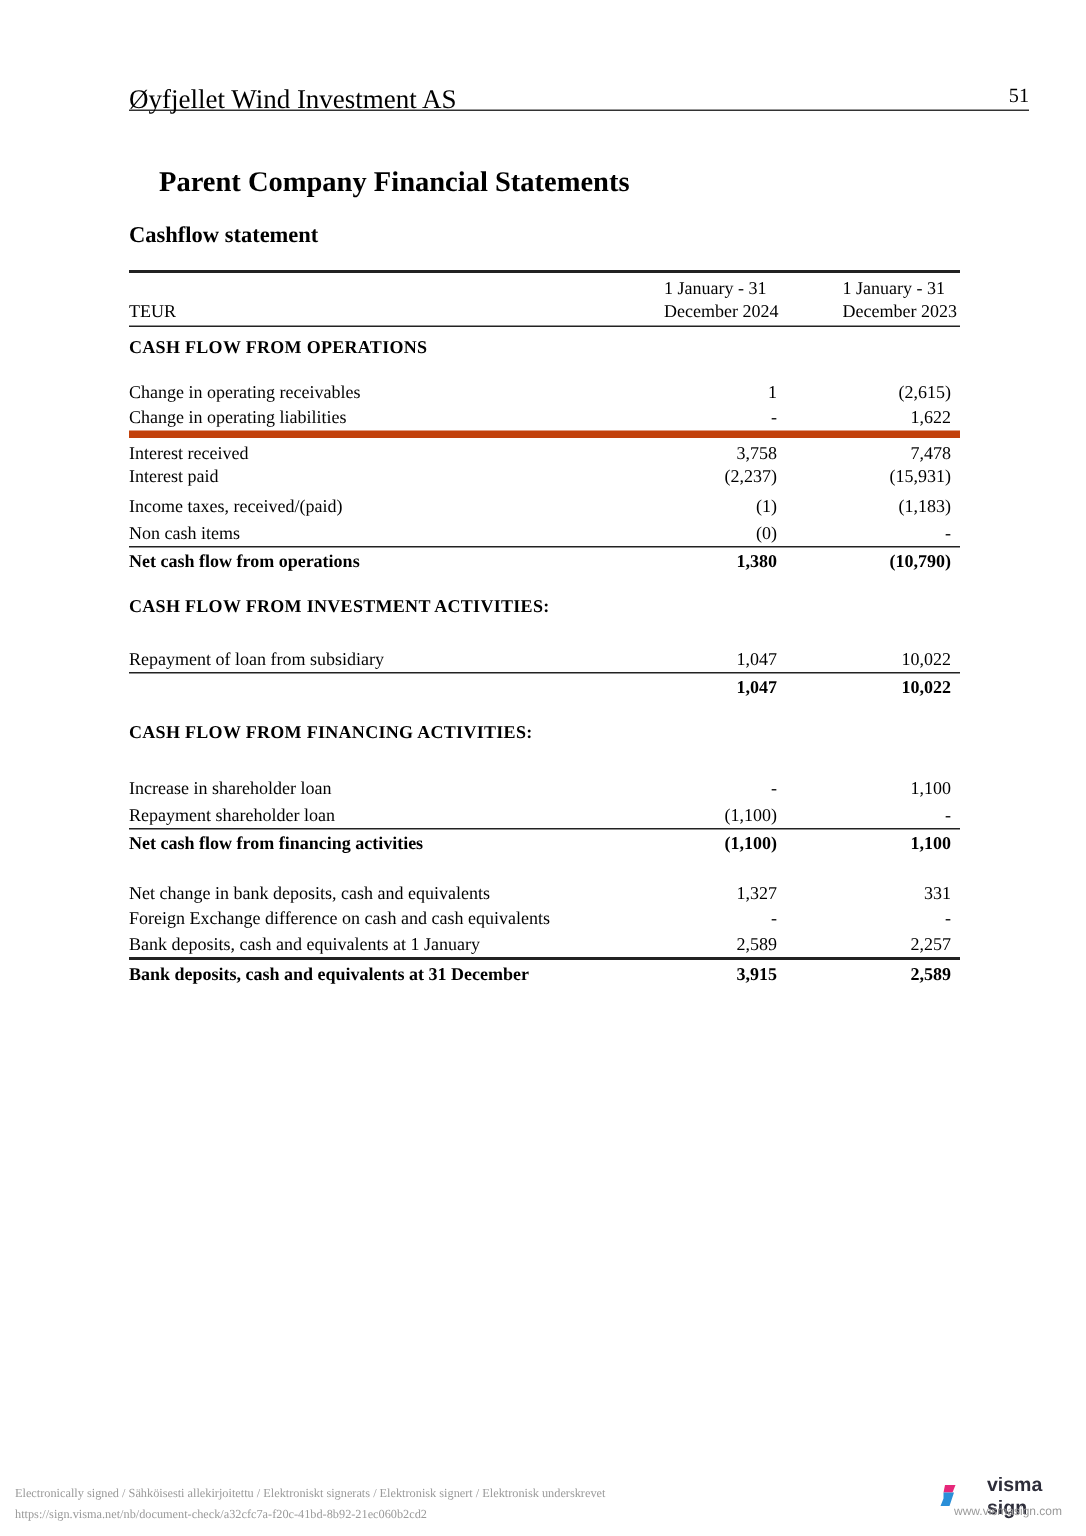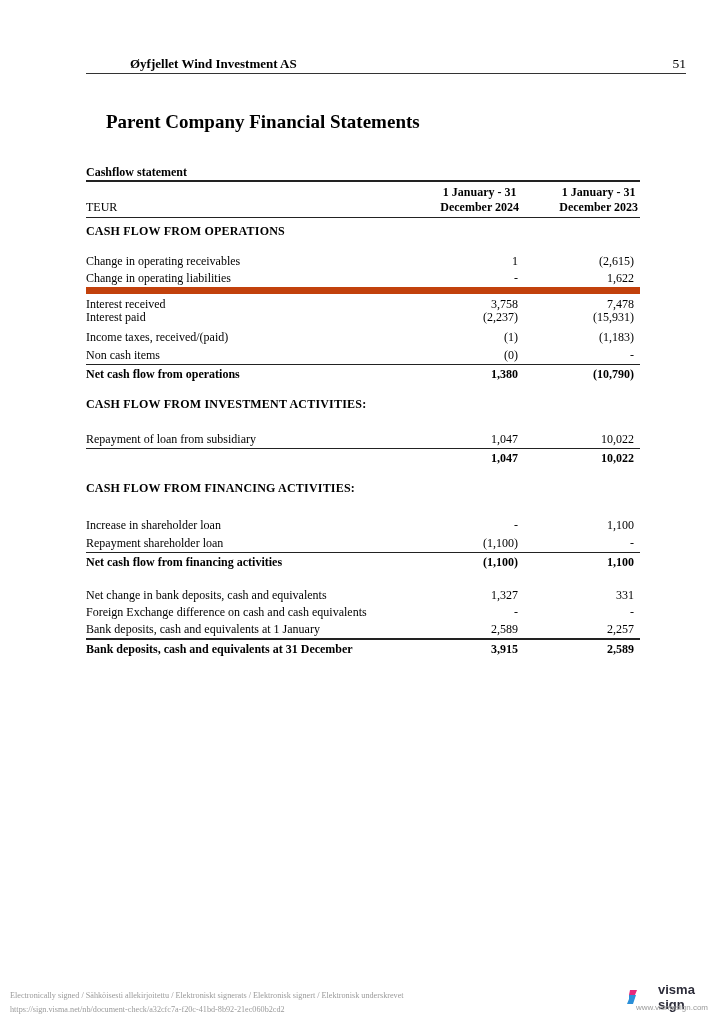--- a/index.html
+++ b/index.html
@@ -4,55 +4,55 @@
   <style>
     * { margin: 0; padding: 0; box-sizing: border-box; }
     html, body { width: 724px; height: 1024px; background: #ffffff; overflow: hidden; }
     body { position: relative; font-family: "Liberation Serif", "DejaVu Serif", serif; color: #000; }
 
     .page-header {
       position: absolute; left: 86px; top: 56px; width: 600px; height: 18px;
       border-bottom: 1.5px solid #333;
     }
     .company-name {
-      position: absolute; left: 0; top: 0; font-weight: bold; font-size: 13px; margin-left: 44px;
+      position: absolute; left: 0; top: 0; font-weight: normal; font-size: 18px;
     }
     .page-number {
       position: absolute; right: 0; top: 0; font-size: 13.5px;
     }
 
     .doc-title {
       position: absolute; left: 86px; top: 111px; font-weight: bold; font-size: 19px; margin-left: 20px;
     }
     .doc-subtitle {
-      position: absolute; left: 86px; top: 165px; font-weight: bold; font-size: 12px;
+      position: absolute; left: 86px; top: 149px; font-weight: bold; font-size: 15px;
     }
 
     .statement {
       position: absolute; left: 86px; top: 180px; width: 554px;
       border-top: 2px solid #222;
       font-size: 12px;
     }
     .hdr-row {
       position: relative; height: 36px; border-bottom: 1.2px solid #222;
     }
     .hdr-unit { position: absolute; left: 0; bottom: 2px; font-size: 12px; }
     .hdr-col {
-      position: absolute; bottom: 2px; text-align: center; font-weight: bold; font-size: 12px; line-height: 15px;
+      position: absolute; bottom: 2px; text-align: left; font-weight: normal; font-size: 12px; line-height: 15px;
     }
     .hdr-col.c1 { right: 121px; }
     .hdr-col.c2 { right: 2px; }
 
     .row { position: relative; height: 17px; line-height: 17px; }
     .row .lbl { position: absolute; left: 0; top: 0; white-space: nowrap; }
     .row .v1 { position: absolute; right: 122px; top: 0; text-align: right; }
     .row .v2 { position: absolute; right: 6px; top: 0; text-align: right; }
     .row.section { font-weight: bold; letter-spacing: 0.2px; height: 20px; line-height: 20px; }
     .row.total { font-weight: bold; border-top: 1.5px solid #222; height: 18px; line-height: 18px; }
-    .row.ruled-top { border-top: 7px solid #c2410c; }
+    .row.ruled-top { border-top: 5px solid #c2410c; }
     .row.tall { height: 20px; line-height: 20px; }
     .spacer { height: 17px; }
     .spacer-sm { height: 12px; }
 
     .footer-sign {
       position: absolute; left: 10px; top: 989px; font-family: Liberation Serif, serif;
       font-size: 8.2px; color: #9a9a9a; line-height: 14px;
     }
     .visma-logo {
       position: absolute; left: 626px; top: 982px; display: flex; align-items: center; gap: 4px;

